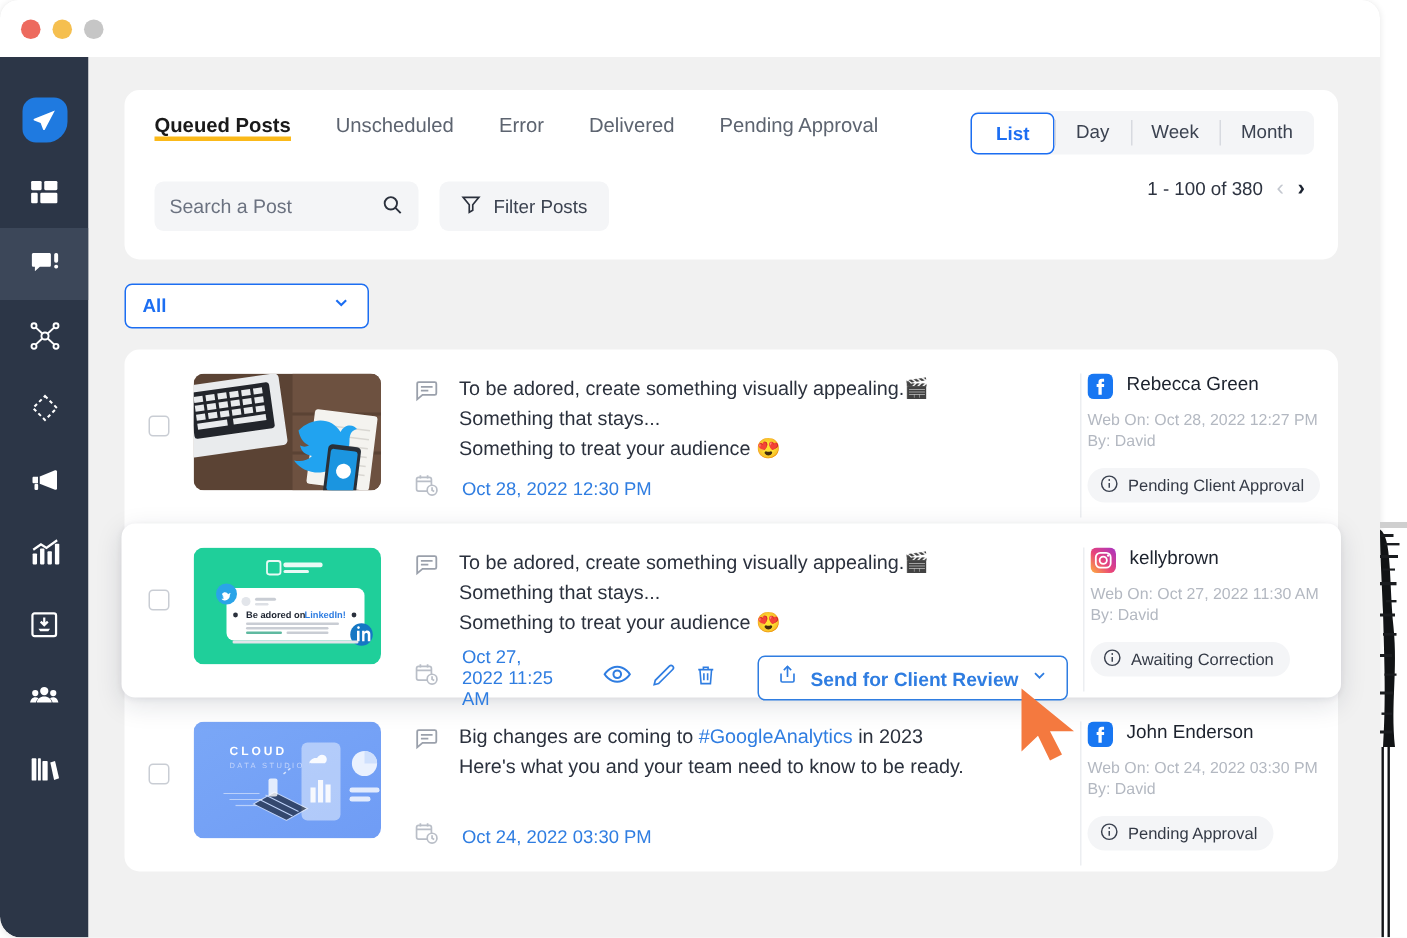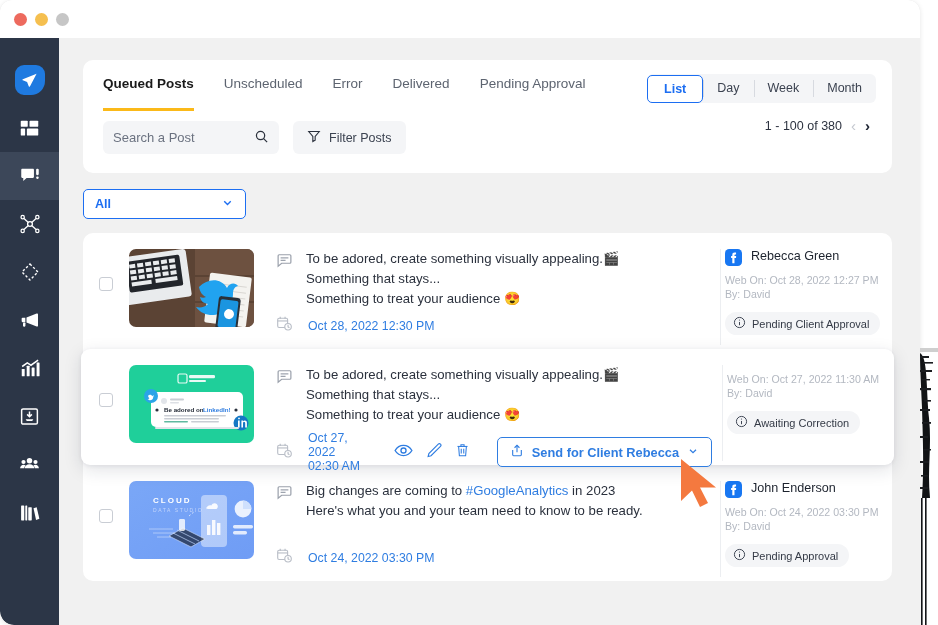--- a/index.html
+++ b/index.html
@@ -87,21 +87,21 @@
   .tabs {
     display: flex;
     align-items: flex-start;
     gap: 30px;
     height: 34px;
   }
   .tab {
     font-size: 13.5px;
     color: #5d6470;
     cursor: pointer;
-    padding-bottom: 17px;
+    padding-bottom: 0;
     white-space: nowrap;
   }
   .tab.active {
     color: #1a1a1a;
     font-weight: bold;
     border-bottom: 3px solid #fbb919;
   }
 
   .toolbar-row {
     display: flex;
@@ -681,21 +681,21 @@
               <span>
                 <svg width="17" height="17" viewBox="0 0 24 24" fill="none" stroke="#b9bec7" stroke-width="1.6">
                   <rect x="2.4" y="4.6" width="14" height="13" rx="2"></rect>
                   <line x1="2.4" y1="8.4" x2="16.4" y2="8.4"></line>
                   <line x1="6" y1="2.6" x2="6" y2="5.6"></line>
                     <line x1="12.8" y1="2.6" x2="12.8" y2="5.6"></line>
                   <circle cx="17" cy="16.6" r="4.6" fill="#ffffff"></circle>
                   <path d="M17 13.8v2.9l2 1.2"></path>
                 </svg>
               </span>
-              <span class="meta-date">Oct 27, 2022 02:30 AM</span>
+              <span class="meta-date">Oct 27, 2022 11:25 AM</span>
 
               <div class="row-actions">
                 <span>
                   <svg width="19" height="15" viewBox="0 0 24 18" fill="none" stroke="#2f7de1" stroke-width="1.7">
                     <path d="M1.4 9S5.2 2.6 12 2.6 22.6 9 22.6 9 18.8 15.4 12 15.4 1.4 9 1.4 9z"></path>
                     <circle cx="12" cy="9" r="3.2"></circle>
                   </svg>
                 </span>
                 <span>
                   <svg width="16" height="16" viewBox="0 0 24 24" fill="none" stroke="#2f7de1" stroke-width="1.7">
@@ -714,30 +714,48 @@
               </div>
 
               <div class="review-btn">
                 <span>
                   <svg width="14" height="15" viewBox="0 0 24 24" fill="none" stroke="#2f7de1" stroke-width="1.9">
                     <path d="M4.6 11v8.4c0 .8.7 1.5 1.5 1.5h11.8c.8 0 1.5-.7 1.5-1.5V11"></path>
                     <path d="M12 15.2V3.2"></path>
                       <path d="M7.8 7.3 12 3.1l4.2 4.2"></path>
                   </svg>
                 </span>
-                <span class="lbl">Send for Client Rebecca</span>
+                <span class="lbl">Send for Client Review</span>
                 <span>
                   <svg width="12" height="12" viewBox="0 0 24 24" fill="none" stroke="#2f7de1" stroke-width="2.4">
                       <path d="M6 9.5 12 15.5 18 9.5"></path>
                     </svg>
                 </span>
               </div>
             </div>
           </div>
           <div class="post-right">
+            <div class="acct">
+              <span class="acct-ico">
+                <svg width="17" height="17" viewBox="0 0 24 24">
+                  <defs>
+                      <linearGradient id="iggrad" x1="0" y1="1" x2="1" y2="0">
+                    <stop offset="0" stop-color="#ffb13d"></stop>
+                        <stop offset=".45" stop-color="#e8437a"></stop>
+                        <stop offset="1" stop-color="#a733c4"></stop>
+                  </linearGradient>
+                    </defs>
+                  <rect width="24" height="24" rx="6" fill="url(#iggrad)"></rect>
+                  <rect x="5" y="5" width="14" height="14" rx="4.2" fill="none" stroke="#fff" stroke-width="1.7"></rect>
+                  <circle cx="12" cy="12" r="3.4" fill="none" stroke="#fff" stroke-width="1.7"></circle>
+                  <circle cx="16.6" cy="7.5" r="1.1" fill="#fff"></circle>
+                </svg>
+              </span>
+              <span class="acct-name">kellybrown</span>
+            </div>
             <div class="webon">
               <div>Web On: Oct 27, 2022 11:30 AM</div>
               <div>By: David</div>
             </div>
             <div class="status-pill">
               <span>
                 <svg width="13" height="13" viewBox="0 0 24 24" fill="none" stroke="#3b4250" stroke-width="1.8">
                     <circle cx="12" cy="12" r="9.4"></circle>
                     <line x1="12" y1="11" x2="12" y2="17"></line>
                     <circle cx="12" cy="7.4" r="1.1" fill="#3b4250" stroke="none"></circle>

